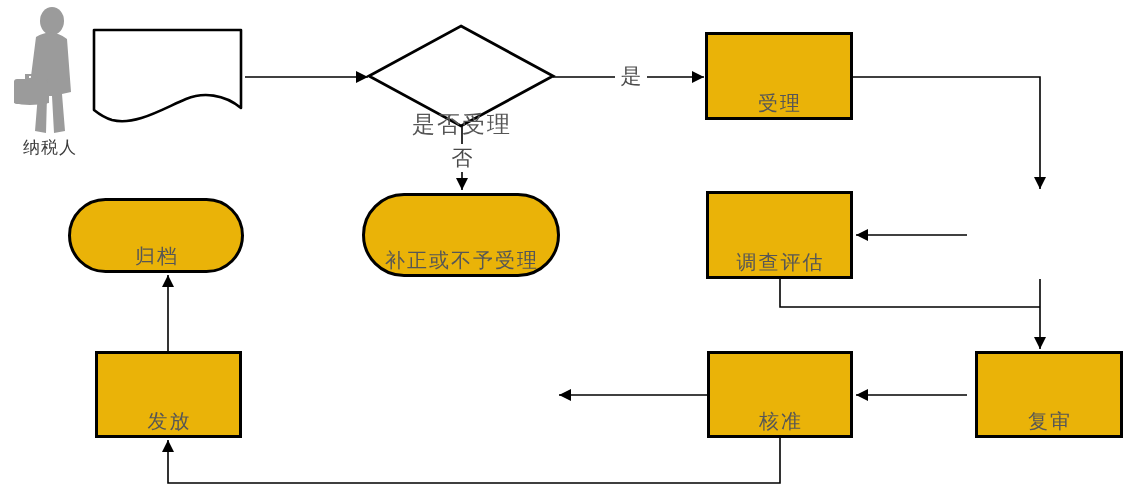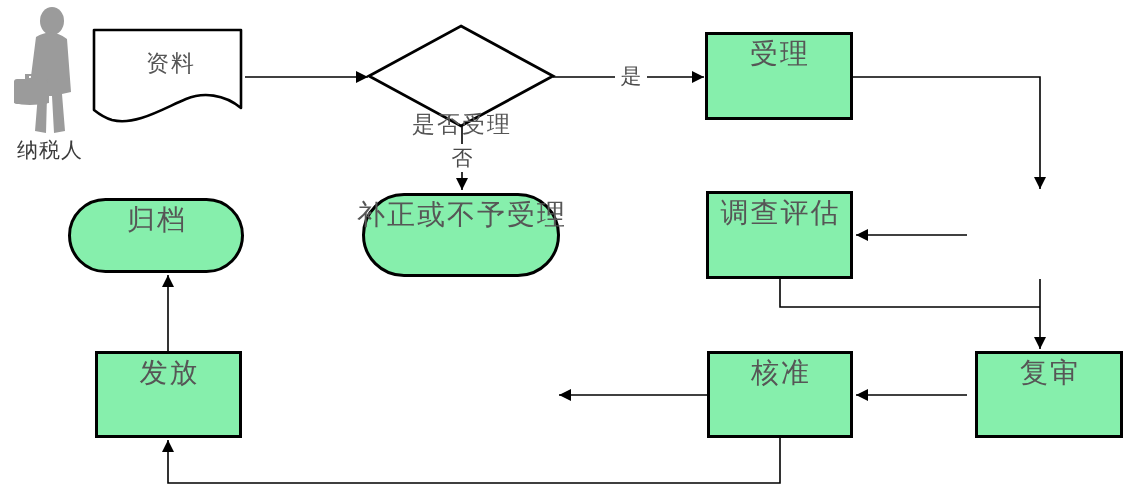--- a/index.html
+++ b/index.html
@@ -2,36 +2,36 @@
 <html><head>
 <meta charset="utf-8">
 <style>
   html,body{margin:0;padding:0;background:#fff;}
   .stage{
     position:relative;width:1136px;height:504px;background:#ffffff;
     font-family:"Liberation Serif","DejaVu Serif",serif;overflow:hidden;
   }
   svg.layer{position:absolute;left:0;top:0;width:1136px;height:504px;}
   .node{
-    position:absolute;box-sizing:border-box;border:3px solid #000;background:#86efac;
-    display:flex;align-items:flex-start;justify-content:center;
-    color:#565656;font-size:28px;letter-spacing:2px;text-indent:2px;white-space:nowrap;
+    position:absolute;box-sizing:border-box;border:3px solid #000;background:#eab308;
+    display:flex;align-items:flex-end;justify-content:center;
+    color:#565656;font-size:20px;letter-spacing:2px;text-indent:2px;white-space:nowrap;
   }
   .stadium{border-radius:999px;}
   .free-label{
     position:absolute;display:flex;align-items:center;justify-content:center;
     color:#565656;font-size:23px;letter-spacing:2px;text-indent:2px;white-space:nowrap;
   }
   .edge-label{
     position:absolute;display:flex;align-items:center;justify-content:center;
     background:#ffffff;color:#4a4a4a;font-size:21px;white-space:nowrap;
   }
   .actor-label{
     position:absolute;left:4px;top:136px;width:92px;text-align:center;
-    color:#3c3c3c;font-size:21px;letter-spacing:1px;white-space:nowrap;
+    color:#3c3c3c;font-size:17px;letter-spacing:1px;white-space:nowrap;
   }
 </style>
 </head>
 <body>
 
 <div class="stage">
 
   <svg class="layer" viewBox="0 0 1136 504">
     <defs>
       <marker id="arr" viewBox="0 0 10 10" refX="10" refY="5" markerWidth="13" markerHeight="12" markerUnits="userSpaceOnUse" orient="auto-start-reverse">
@@ -59,21 +59,20 @@
     <path d="M780,279 L780,307 L1040,307" fill="none" stroke="#000" stroke-width="1.6"></path>
     <path d="M1040,279 L1040,349" fill="none" stroke="#000" stroke-width="1.6" marker-end="url(#arr)"></path>
     <path d="M967,395 L856,395" fill="none" stroke="#000" stroke-width="1.6" marker-end="url(#arr)"></path>
     <path d="M707,395 L559,395" fill="none" stroke="#000" stroke-width="1.6" marker-end="url(#arr)"></path>
     <path d="M780,438 L780,483 L168,483 L168,440" fill="none" stroke="#000" stroke-width="1.6" marker-end="url(#arr)"></path>
     <path d="M168,351 L168,275" fill="none" stroke="#000" stroke-width="1.6" marker-end="url(#arr)"></path>
   </svg>
 
   <div class="actor-label">纳税人</div>
 
-  <div class="free-label" style="left:120px;top:48px;width:100px;height:30px;">资料</div>
 
   <div class="free-label" style="left:381px;top:60px;width:160px;height:32px;margin-top:48px;">是否受理</div>
 
   <div class="node" style="left:705px;top:32px;width:148px;height:88px;">
     <span>受理</span>
   </div>
 
   <div class="node" style="left:706px;top:191px;width:147px;height:88px;">
     <span>调查评估</span>
   </div>

